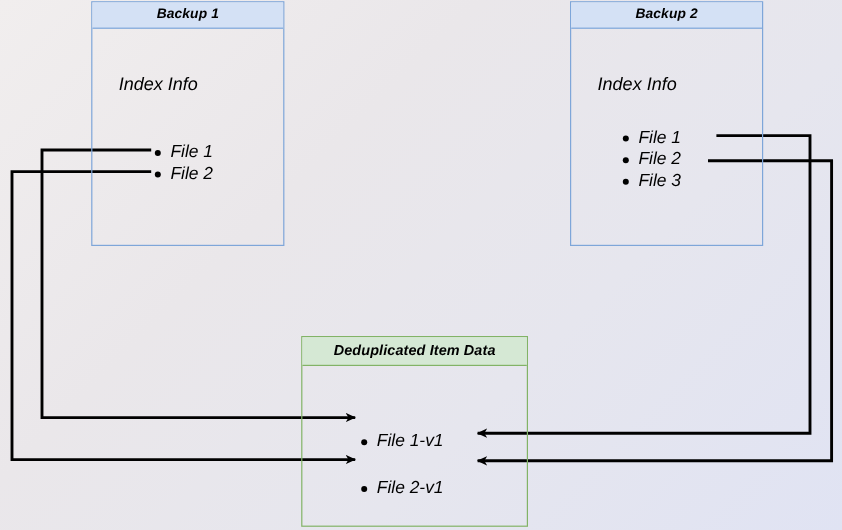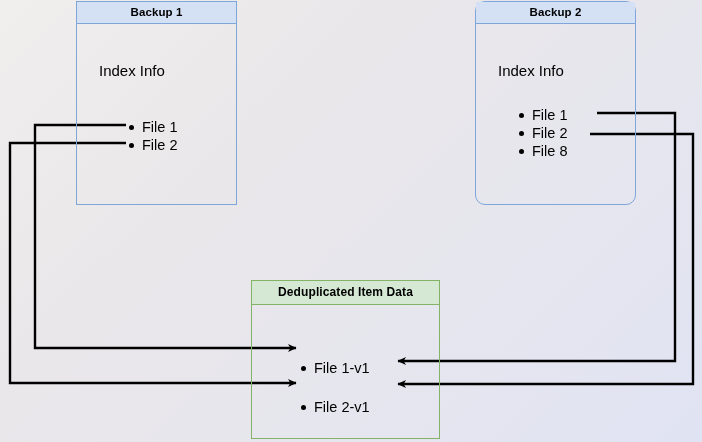--- a/index.html
+++ b/index.html
@@ -10,20 +10,21 @@
     width: 702px;
     height: 442px;
     overflow: hidden;
     font-family: "Liberation Sans", sans-serif;
     background: linear-gradient(135deg, #f1eeee 0%, #eae7ea 35%, #e6e6ee 65%, #e0e3f3 100%);
   }
   #canvas {
     position: relative;
     width: 698px;
     height: 442px;
+    font-style: italic;
   }
   svg.wires {
     position: absolute;
     left: 0;
     top: 0;
     width: 702px;
     height: 442px;
     overflow: visible;
   }
   .box {
@@ -121,28 +122,28 @@
     <div class="box-header">Backup 1</div>
     <div class="box-body">
       <div class="index-label" style="left:22px; top:38px;">Index Info</div>
       <ul class="file-list" style="left:49px; top:94px;">
         <li>File 1</li>
         <li>File 2</li>
       </ul>
     </div>
   </div>
 
-  <div class="box" style="left:475px; top:1px; width:161px; height:204px;border-radius:10px;">
+  <div class="box" style="left:475px; top:1px; width:161px; height:204px;">
     <div class="box-header">Backup 2</div>
     <div class="box-body">
       <div class="index-label" style="left:22px; top:38px;">Index Info</div>
       <ul class="file-list" style="left:40px; top:82px;">
         <li>File 1</li>
         <li>File 2</li>
-        <li>File 8</li>
+        <li>File 3</li>
       </ul>
     </div>
   </div>
 
   <div class="box green" style="left:251px; top:280px; width:189px; height:159px;">
     <div class="box-header">Deduplicated Item Data</div>
     <div class="box-body">
       <ul class="file-list wide" style="left:46px; top:34px;">
         <li>File 1-v1</li>
         <li>File 2-v1</li>

